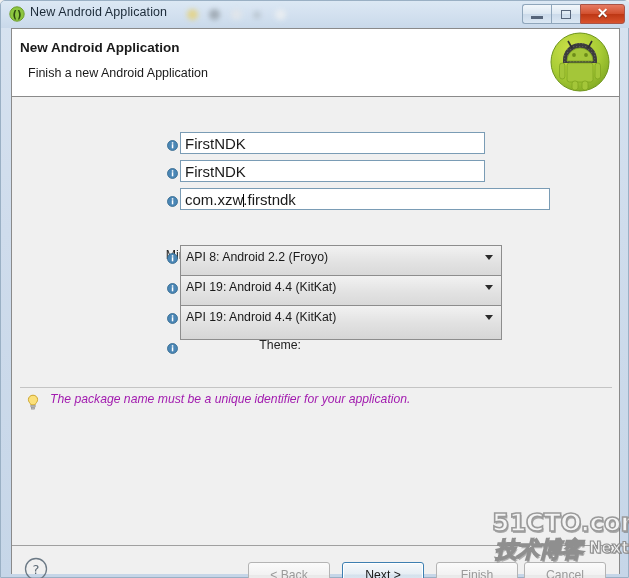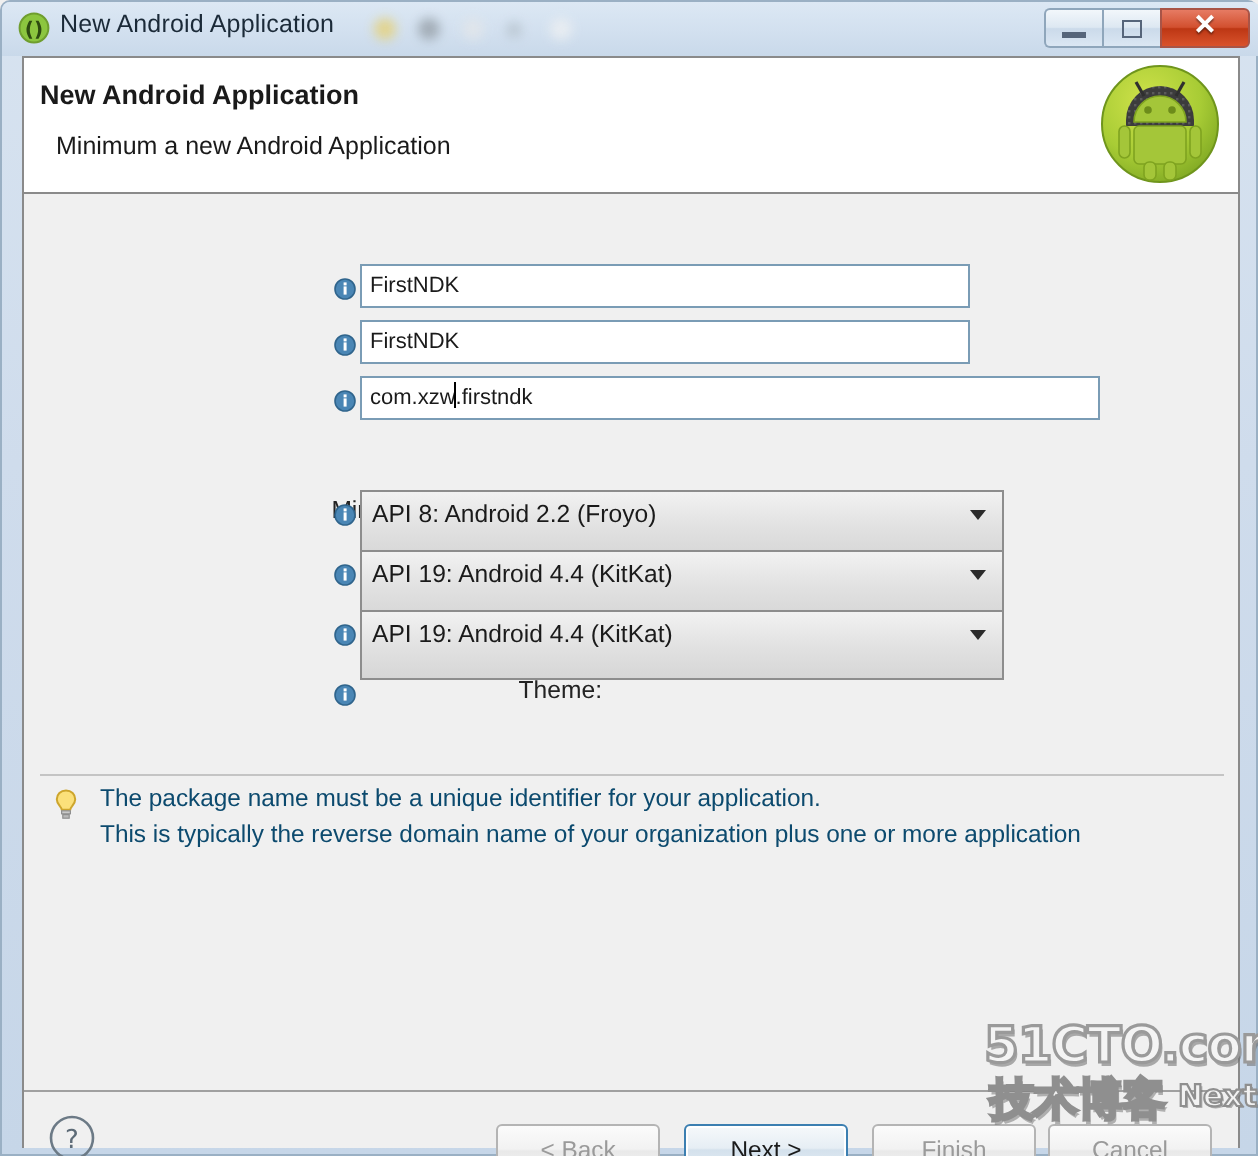--- a/index.html
+++ b/index.html
@@ -180,21 +180,21 @@
   }
   .field {
     position: absolute;
     left: 168px;
     top: 0;
     width: 305px;
     height: 22px;
     box-sizing: border-box;
     border: 1px solid #7a9cb5;
     background: #ffffff;
-    font-size: 11px;
+    font-size: 15px;
     color: #1a1a1a;
     padding: 2px 4px;
     line-height: 17px;
     white-space: nowrap;
     overflow: hidden;
   }
   .field.wide { width: 370px; }
   .combo {
     position: absolute;
     left: 168px;
@@ -238,22 +238,23 @@
   .bulb {
     position: absolute;
     left: 14px; top: 365px;
     width: 14px; height: 17px;
   }
   .tip-text {
     position: absolute;
     left: 38px; top: 362px;
     width: 560px;
     font-size: 12.2px;
-    color: #0c4a6e;
+    color: #a21caf;
     line-height: 17.5px;
+    font-style: italic;
   }
 
   
   .btn-sep {
     position: absolute;
     left: 0; top: 516px;
     width: 607px; height: 1px;
     background: #a0a0a0;
   }
   .help-btn {
@@ -309,20 +310,21 @@
   .wm-cn {
     position: absolute;
     left: 3px; top: 27px;
     font-family: "DejaVu Sans", sans-serif;
     font-size: 22px;
     font-weight: bold;
     color: #efefef;
     -webkit-text-stroke: 1.5px #8f8f8f;
     text-shadow: 1px 2px 0 rgba(110,110,110,.5);
     white-space: nowrap;
+    font-style: italic;
   }
   .wm-blog {
     position: absolute;
     left: 97px; top: 31px;
     font-family: "DejaVu Sans", sans-serif;
     font-size: 15px;
     font-weight: bold;
     color: #f2f2f2;
     -webkit-text-stroke: 1.1px #8f8f8f;
     text-shadow: 1px 1px 0 rgba(110,110,110,.5);
@@ -363,21 +365,21 @@
         <div class="wb close">
           <span class="wb-close-x">✕</span>
         </div>
       </div>
     </div>
 
     <div class="dialog">
 
       <div class="wiz-header">
         <div class="wiz-title">New Android Application</div>
-        <div class="wiz-sub">Minimum a new Android Application</div>
+        <div class="wiz-sub">Finish a new Android Application</div>
         <span class="android-badge">
           <svg width="62" height="62" viewBox="0 0 62 62">
             <defs>
               <radialGradient id="gbadge" cx="38%" cy="30%" r="78%">
                 <stop offset="0%" stop-color="#cfe24a"></stop>
                 <stop offset="60%" stop-color="#a8cc35"></stop>
                 <stop offset="100%" stop-color="#7da622"></stop>
               </radialGradient>
               <pattern id="hatch" width="3" height="3" patternUnits="userSpaceOnUse">
                 <rect width="3" height="3" fill="#3c3c3c"></rect>
@@ -505,21 +507,20 @@
       <div class="tip-sep"></div>
       <span class="bulb">
         <svg width="14" height="17" viewBox="0 0 14 17">
           <path d="M7 1.2c-2.7 0-4.6 2-4.6 4.4 0 1.8 1 2.8 1.7 3.7.5.6.7 1.1.8 1.6h4.2c.1-.5.3-1 .8-1.6.7-.9 1.7-1.9 1.7-3.7C11.6 3.2 9.7 1.2 7 1.2z" fill="#fbe07a" stroke="#cda52c" stroke-width="1"></path>
           <rect x="4.8" y="11.4" width="4.4" height="1.5" fill="#c9c9c9" stroke="#8f8f8f" stroke-width=".6"></rect>
           <rect x="5.4" y="13.3" width="3.2" height="1.8" fill="#b9b9b9" stroke="#8f8f8f" stroke-width=".6"></rect>
         </svg>
       </span>
       <div class="tip-text">
         <div>The package name must be a unique identifier for your application.</div>
-        <div>This is typically the reverse domain name of your organization plus one or more application</div>
       </div>
 
       <div class="btn-sep"></div>
 
       <span class="help-btn">
         <svg width="24" height="24" viewBox="0 0 24 24">
           <circle cx="12" cy="12" r="10.5" fill="none" stroke="#6c7a86" stroke-width="1.3"></circle>
           <text x="12" y="17" font-family="DejaVu Sans, sans-serif" font-size="13" fill="#5d6b77" text-anchor="middle">?</text>
         </svg>
       </span>

